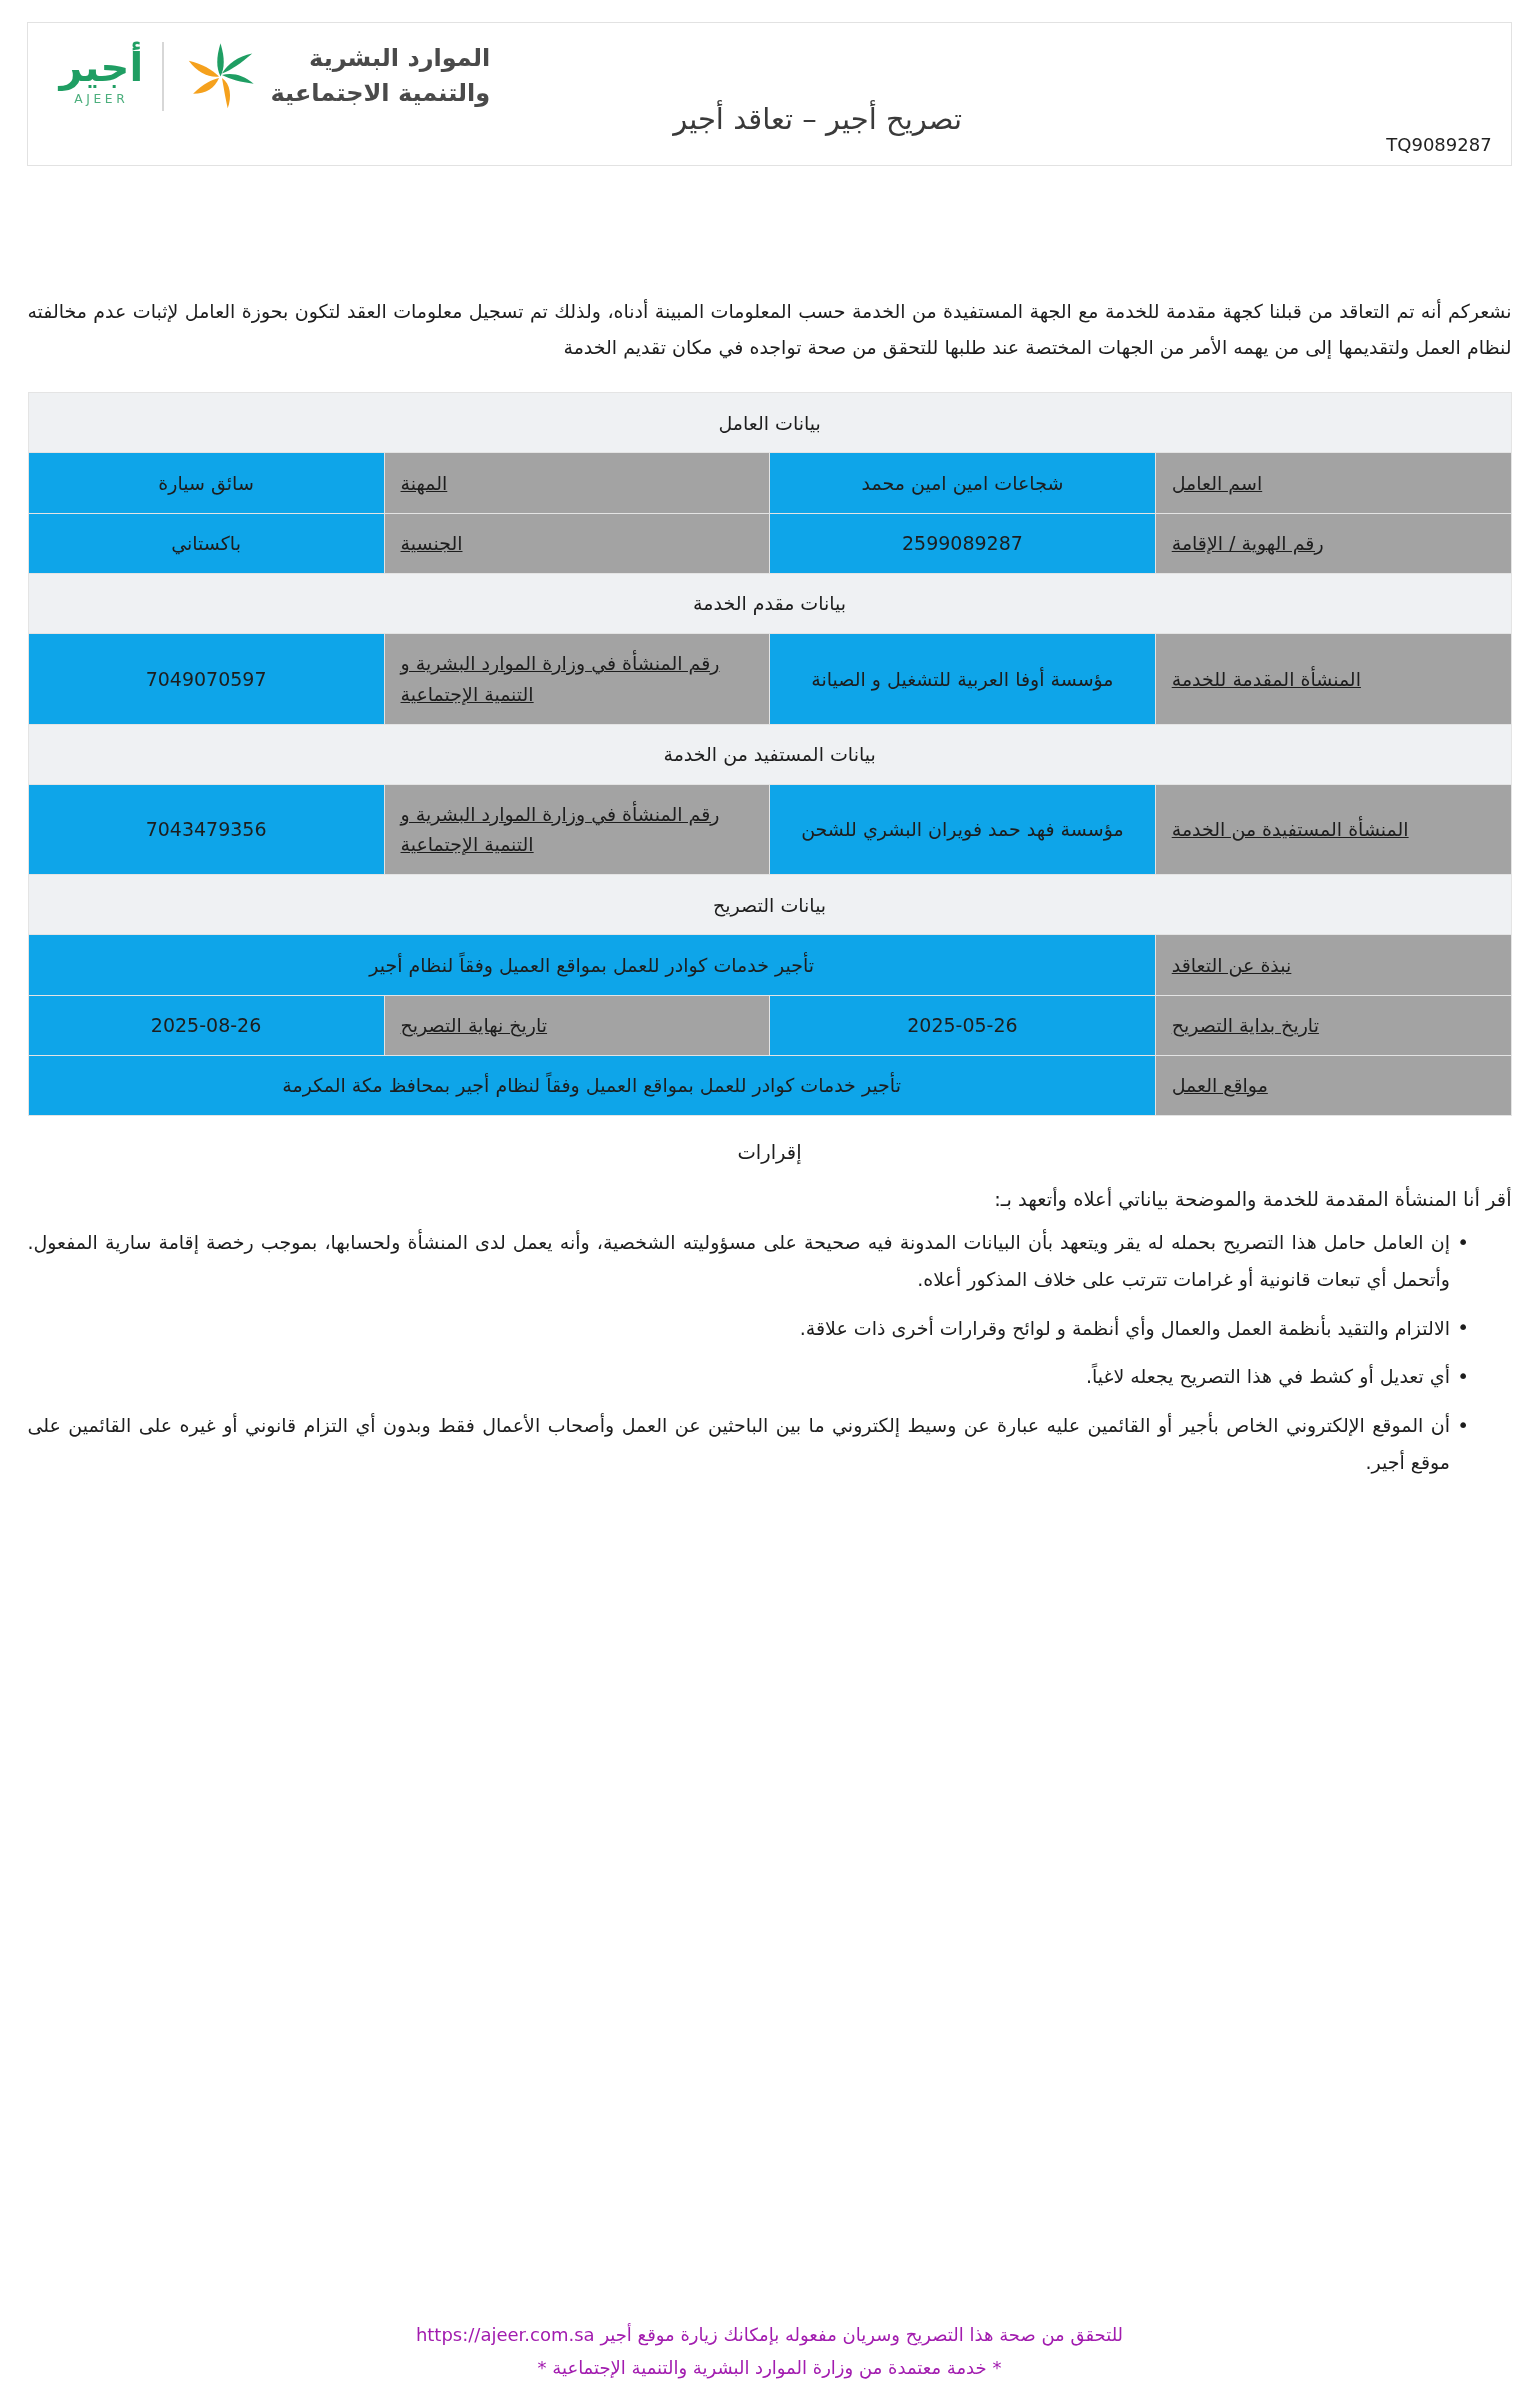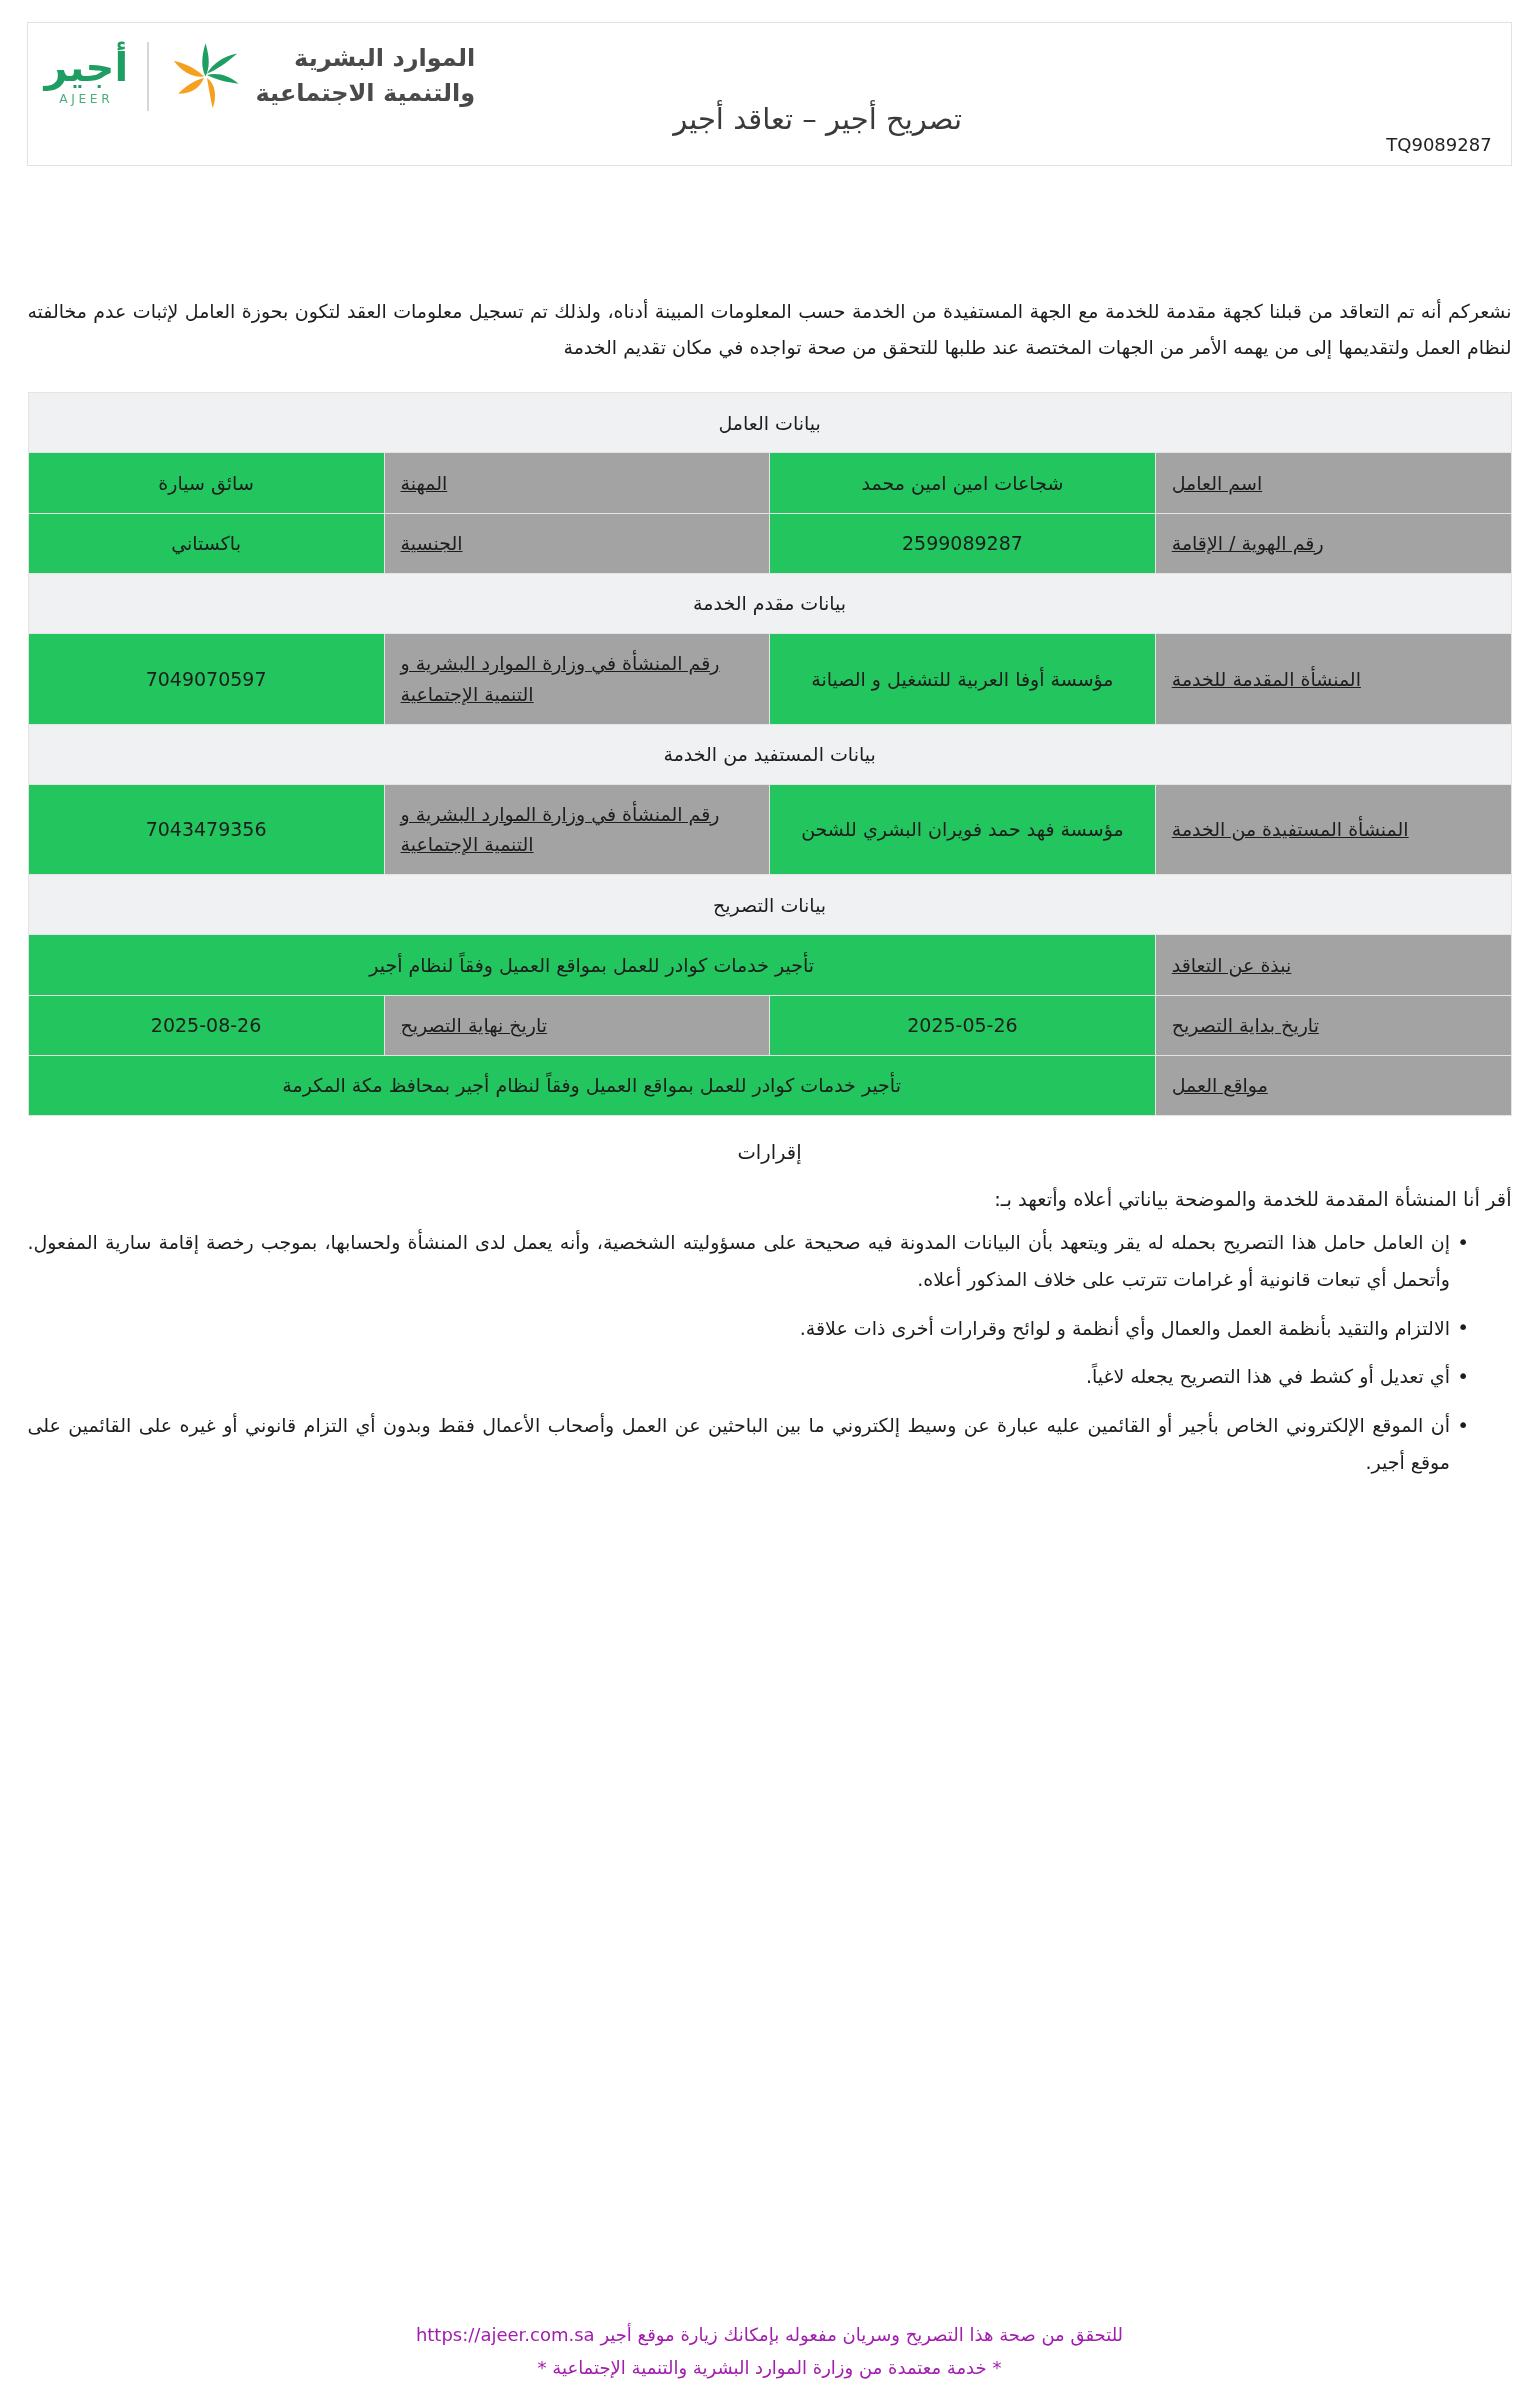--- a/index.html
+++ b/index.html
@@ -26,21 +26,21 @@
     margin: 21.7px 27.4px 0 27.4px;
     border: 1.4px solid #e2e2e2;
     height: 144px;
     position: relative;
     display: flex;
     align-items: flex-start;
   }
   .header-logo {
     position: absolute;
     top: 16px;
-    left: 16px;
+    left: 31px;
     display: flex;
     align-items: center;
     gap: 19px;
     direction: ltr;
   }
   .ajeer-logo {
     display: flex;
     flex-direction: column;
     align-items: center;
     justify-content: center;
@@ -130,21 +130,21 @@
     padding: 16px;
   }
   td.lbl {
     background: #a3a3a3;
     text-align: left;
     color: #2b2b2b;
     text-decoration: underline;
   }
   td.val {
     text-align: center;
-    background: #22c55e;
+    background: #0ea5e9;
     margin-top: 28px;
   }
   td.val.num { direction: ltr; }
   .col-a { width: 24%; }
   .col-b { width: 26%; }
   .col-c { width: 26%; }
   .col-d { width: 24%; }
 
   
   .decl-title {

